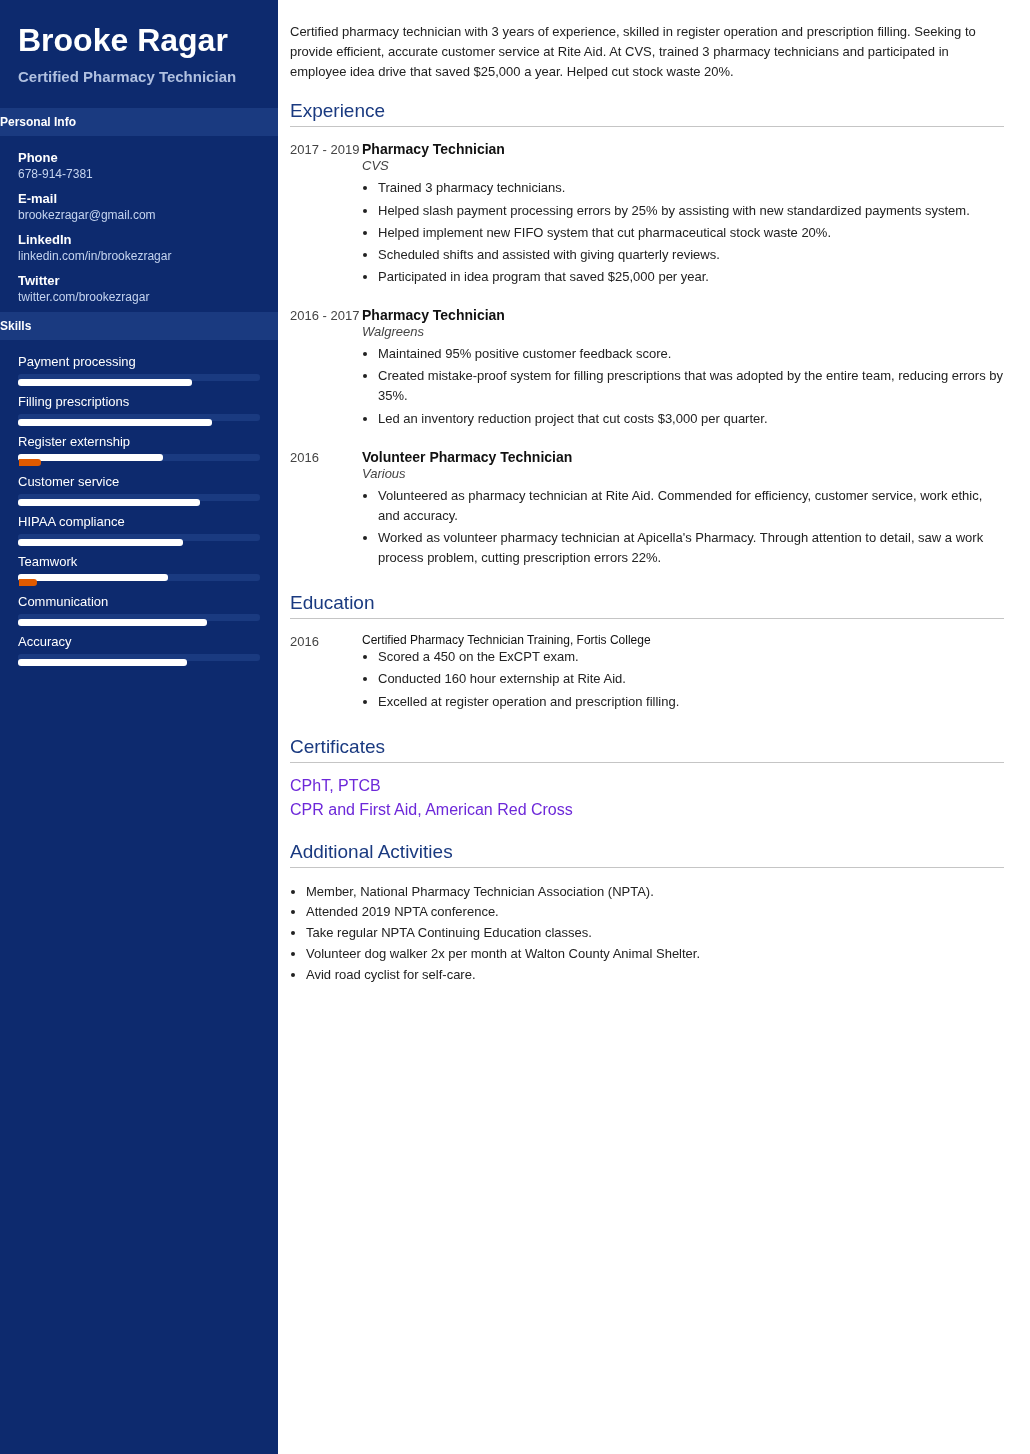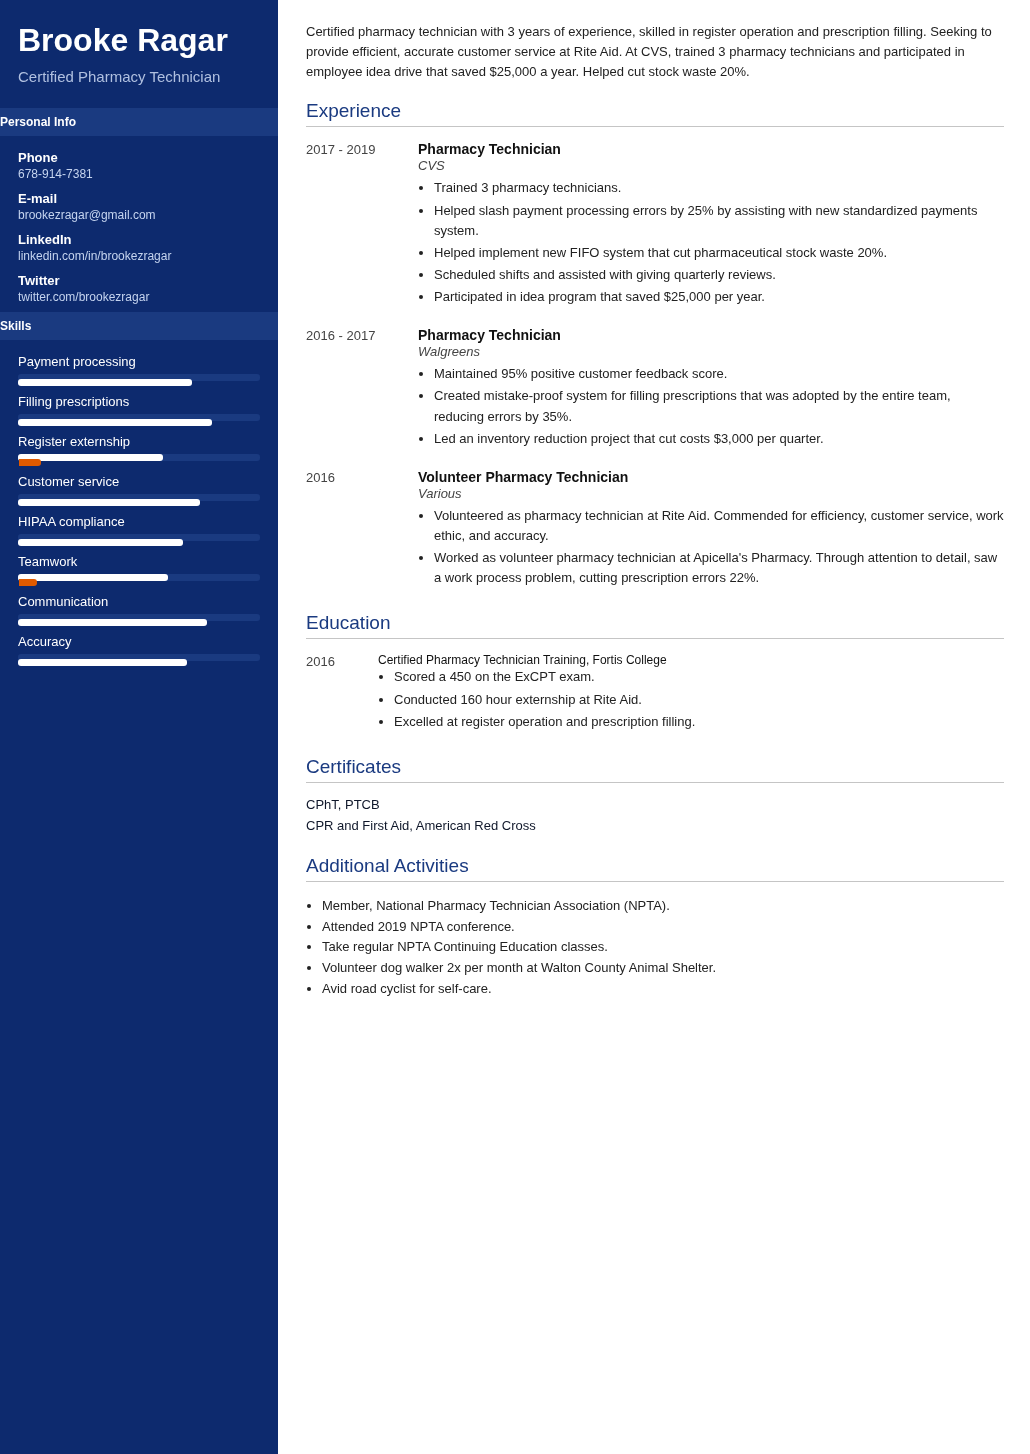--- a/index.html
+++ b/index.html
@@ -21,21 +21,21 @@
     }
     .sidebar-name {
       font-size: 32px;
       font-weight: 900;
       line-height: 1.15;
       margin-bottom: 8px;
       color: #fff;
     }
     .sidebar-title {
       font-size: 15px;
-      font-weight: 400;
+      font-weight: 700;
       color: #b0c0e0;
       margin-bottom: 22px;
       line-height: 1.3;
     }
     .sidebar-section-header {
       background: #1a3a80;
       color: #ffffff;
       font-size: 12px;
       font-weight: 700;
       padding: 7px 0;
@@ -79,41 +79,40 @@
     }
     .skill-bar-accent {
       background: #e05a00;
       height: 7px;
       border-radius: 0 3px 3px 0;
       display: inline-block;
       margin-left: 1px;
     }
     .main-content {
       flex: 1;
-      padding: 22px 26px 30px 28px;
+      padding: 22px 26px 30px 12px;
       background: #fff;
     }
     .summary-text {
       font-size: 13px;
       color: #222;
       line-height: 1.55;
       margin-bottom: 18px;
     }
     .section-title {
       font-size: 19px;
       font-weight: 400;
       color: #1a3a80;
       border-bottom: 1px solid #c5c5c5;
       padding-bottom: 4px;
       margin-bottom: 14px;
     }
     .exp-block {
       display: flex;
       margin-bottom: 18px;
-      gap: 40px;
     }
     .exp-date {
       min-width: 72px;
       font-size: 13px;
       color: #444;
       padding-top: 1px;
     }
     .exp-detail {
       flex: 1;
     }
@@ -150,22 +149,22 @@
       padding-top: 1px;
     }
     .edu-detail { flex: 1; }
     .edu-title {
       font-weight: 400;
       font-size: 12px;
       color: #111;
     }
     .cert-block {
       margin-bottom: 6px;
-      font-size: 13px;
-      color: #0f172a;
+      font-size: 16px;
+      color: #6d28d9;
     }
     .activities-bullets {
       padding-left: 16px;
       margin-top: 5px;
     }
     .activities-bullets li {
       font-size: 13px;
       color: #222;
       line-height: 1.6;
     }

